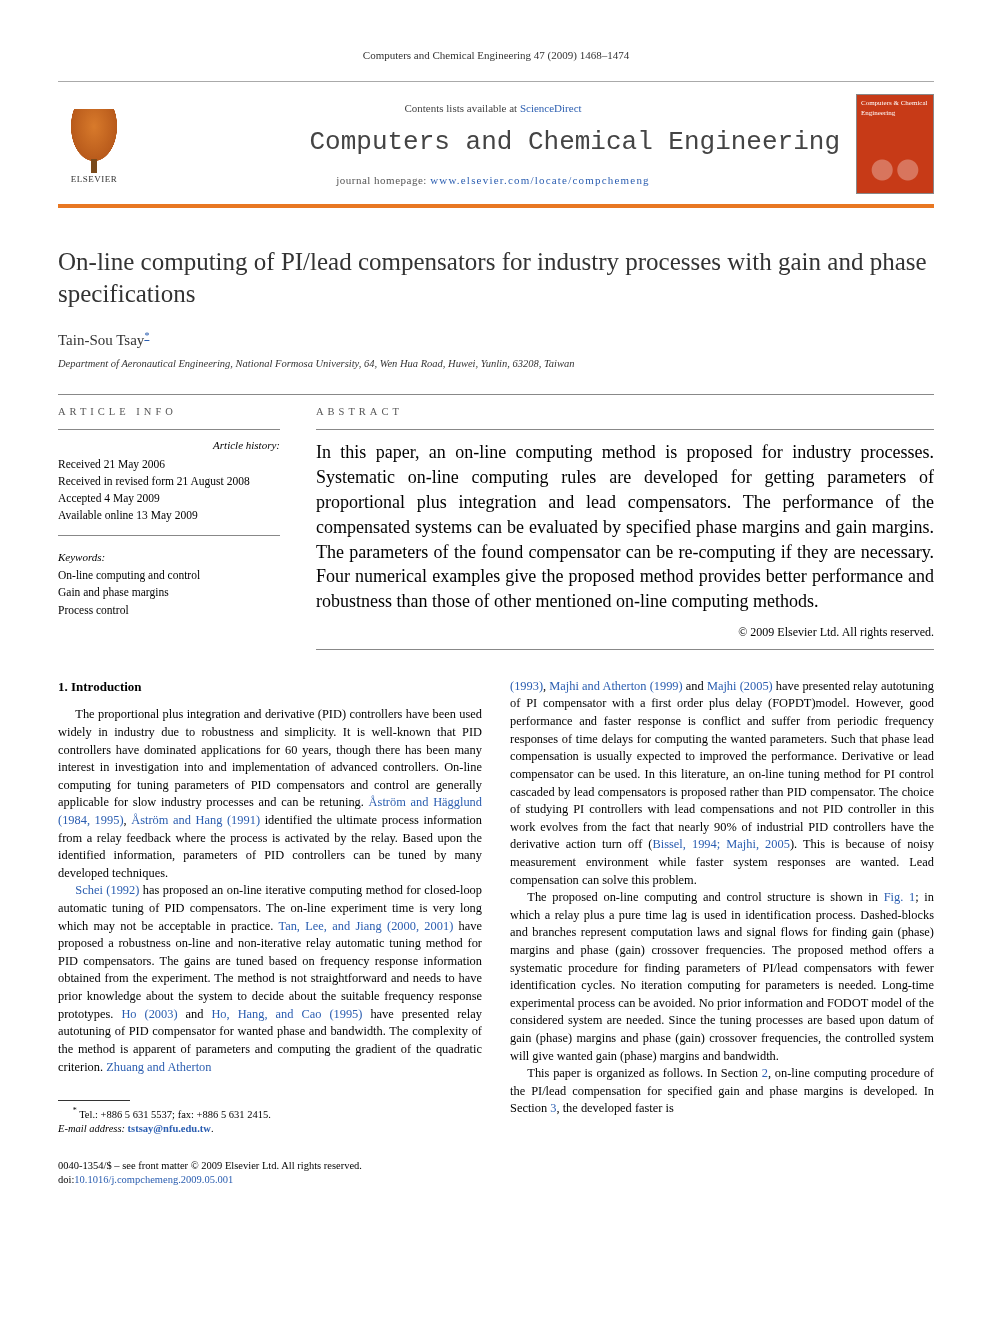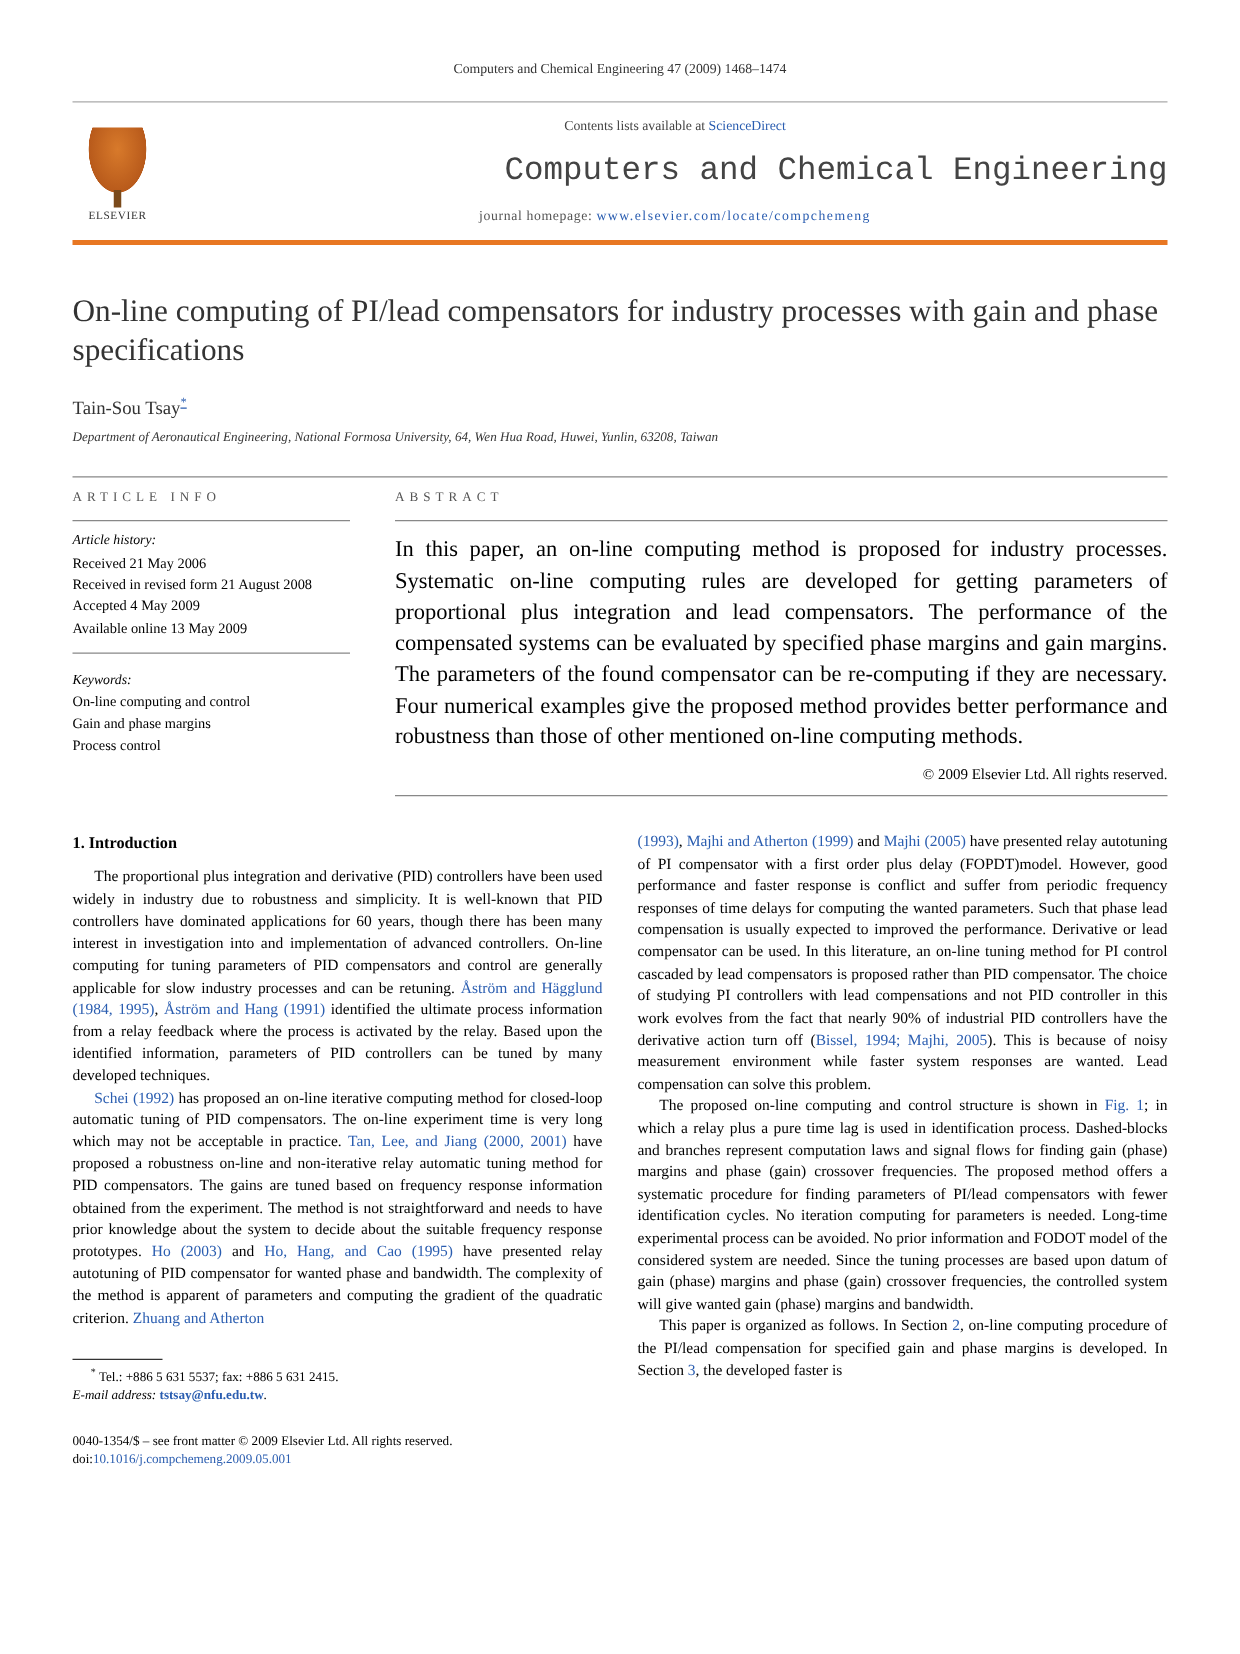--- a/index.html
+++ b/index.html
@@ -133,20 +133,21 @@
       letter-spacing: 4px;
       color: #555;
       padding: 10px 0 10px;
       text-transform: uppercase;
     }
     .divider-short { border-top: 1px solid #888; }
     .history-label {
       font-size: 11px;
       font-style: italic;
       margin: 8px 0 2px;
+      text-align: right;
     }
     .history-item, .kw-item {
       font-size: 11.5px;
       line-height: 1.5;
     }
     .kw-label {
       font-size: 11px;
       font-style: italic;
       margin: 14px 0 2px;
     }
@@ -211,20 +212,21 @@
   </div>
   <div class="masthead-center">
     <div class="contents-line">
       <span>Contents lists available at </span><a href="#">ScienceDirect</a>
     </div>
     <div class="journal-name">Computers and Chemical Engineering</div>
     <div class="journal-homepage">
       <span>journal homepage: </span><a href="#">www.elsevier.com/locate/compchemeng</a>
     </div>
   </div>
+  <div class="cover-thumb">Computers &amp; Chemical Engineering</div>
 </div>
 
 <h1 class="title">On-line computing of PI/lead compensators for industry processes with gain and phase specifications</h1>
 
 <div class="authors">
   <span>Tain-Sou Tsay</span><a href="#" class="sup">*</a>
 </div>
 
 <div class="affiliation">Department of Aeronautical Engineering, National Formosa University, 64, Wen Hua Road, Huwei, Yunlin, 63208, Taiwan</div>
 

